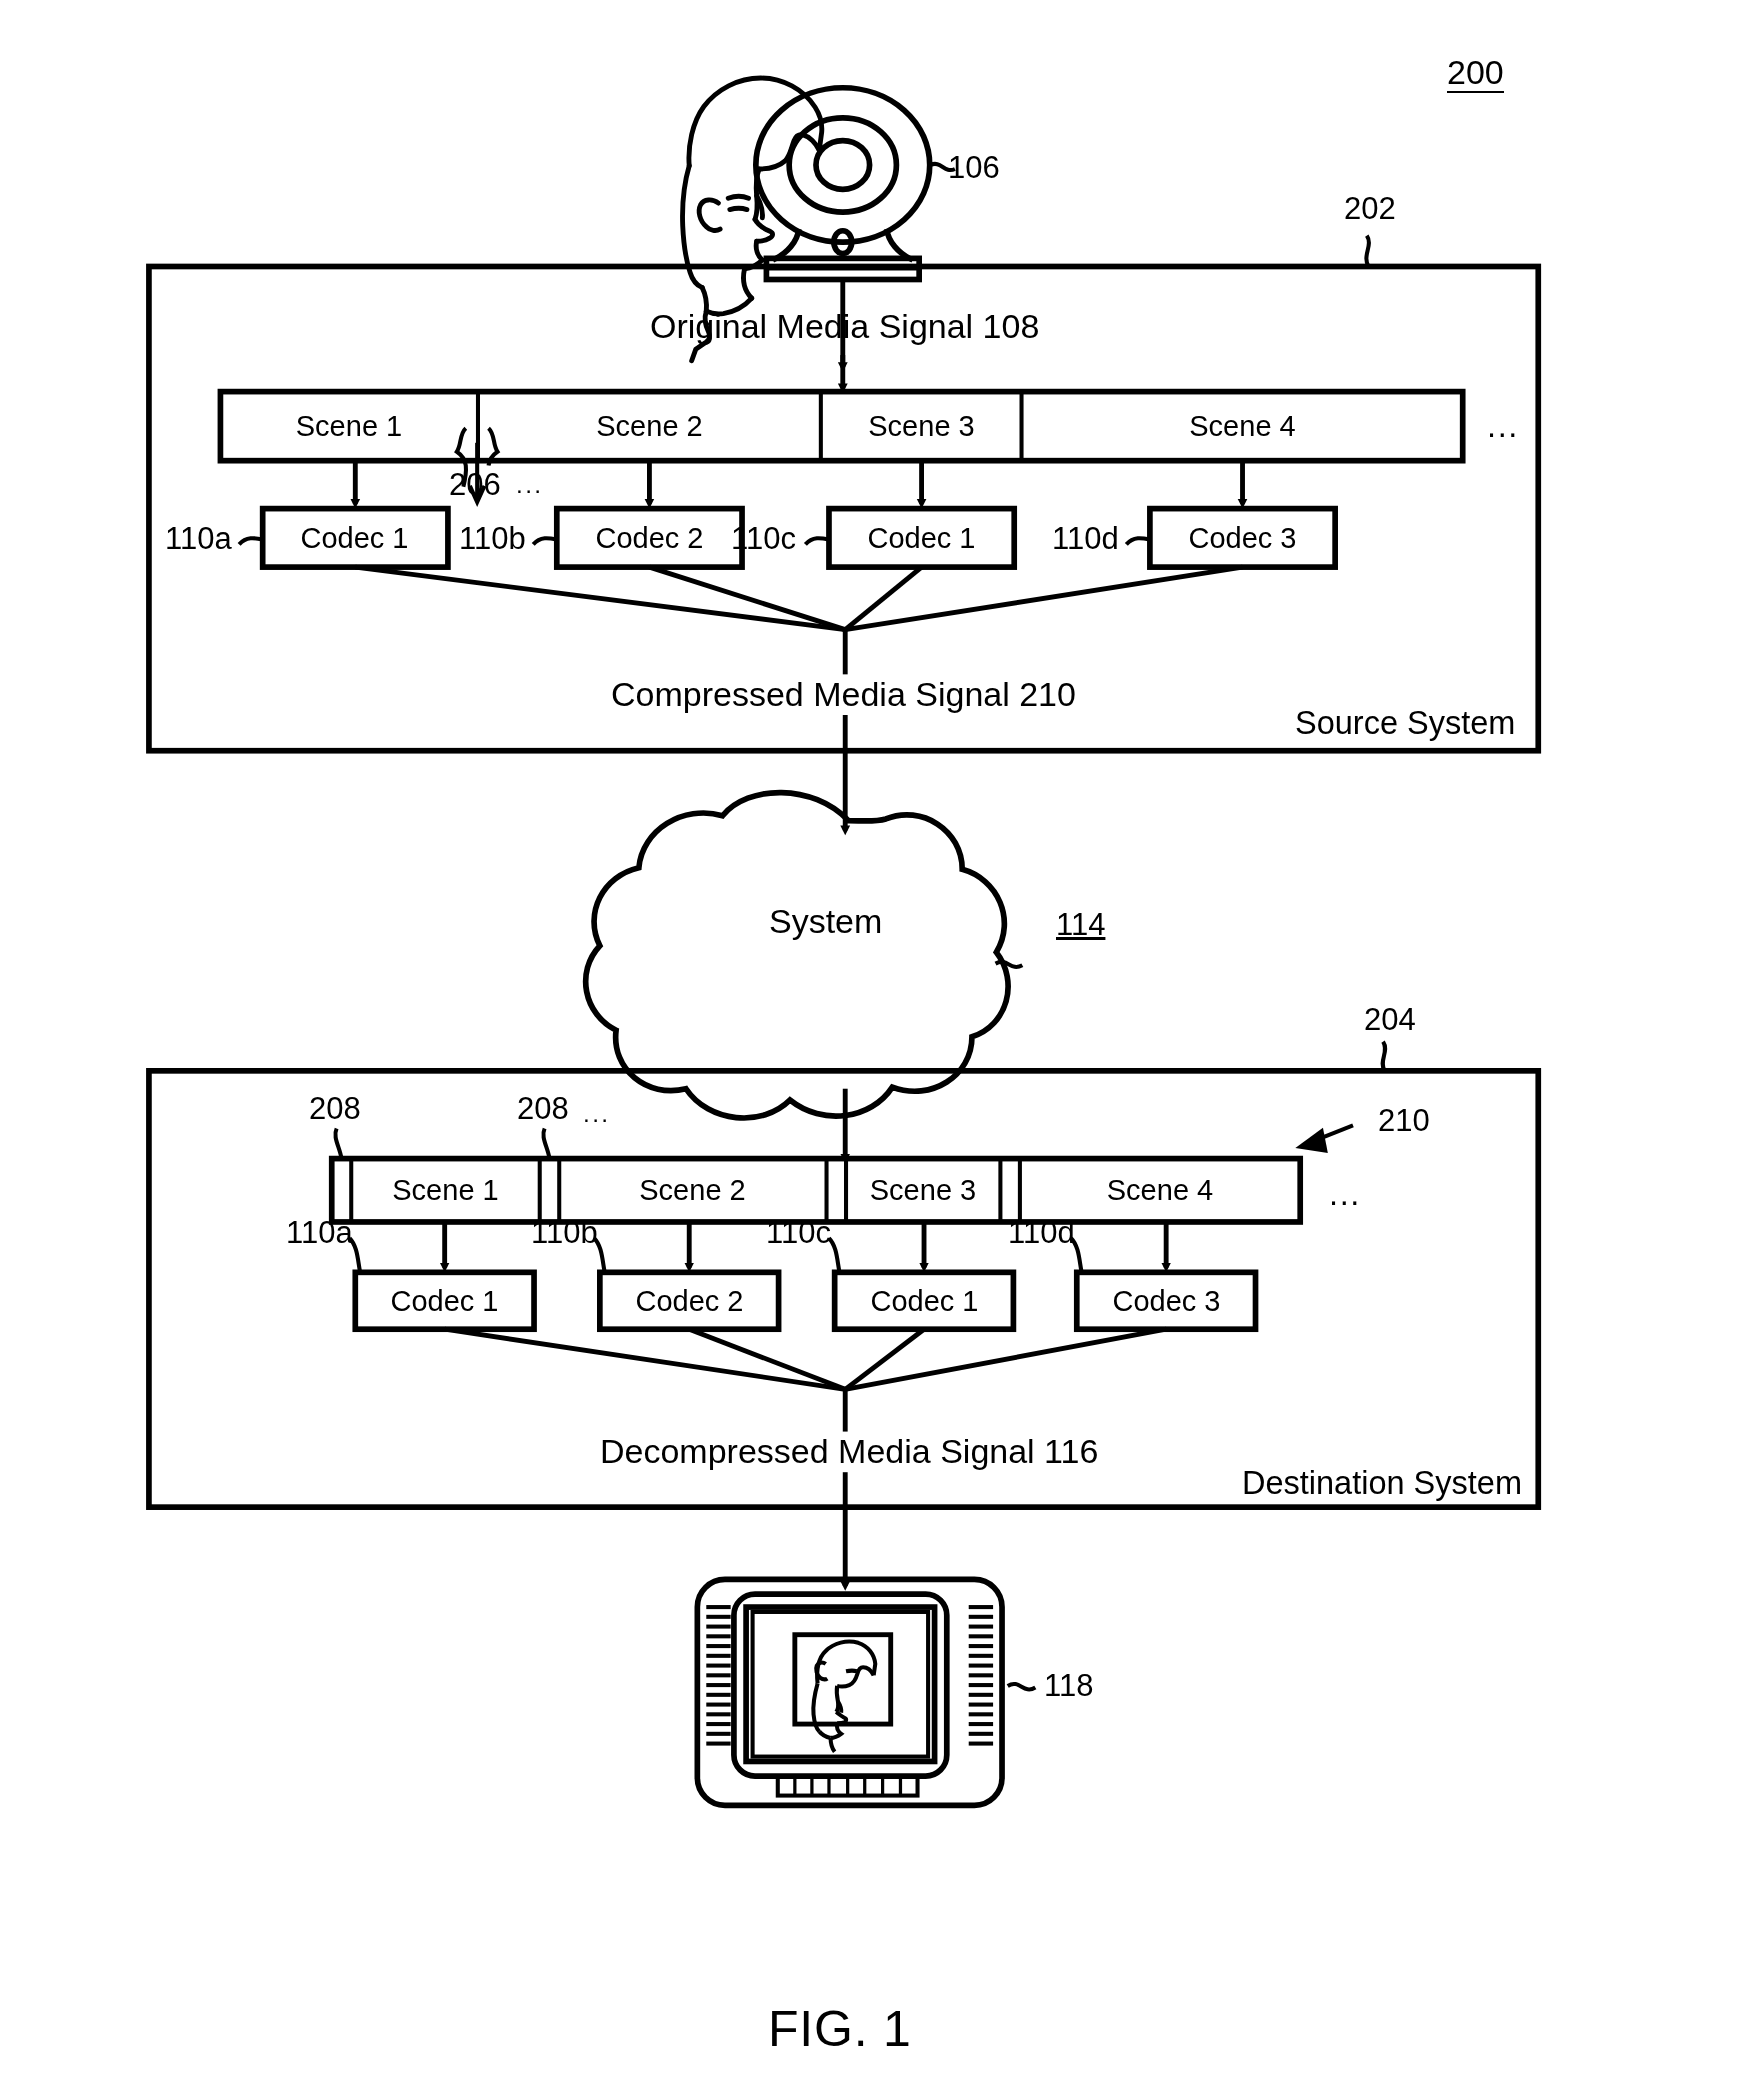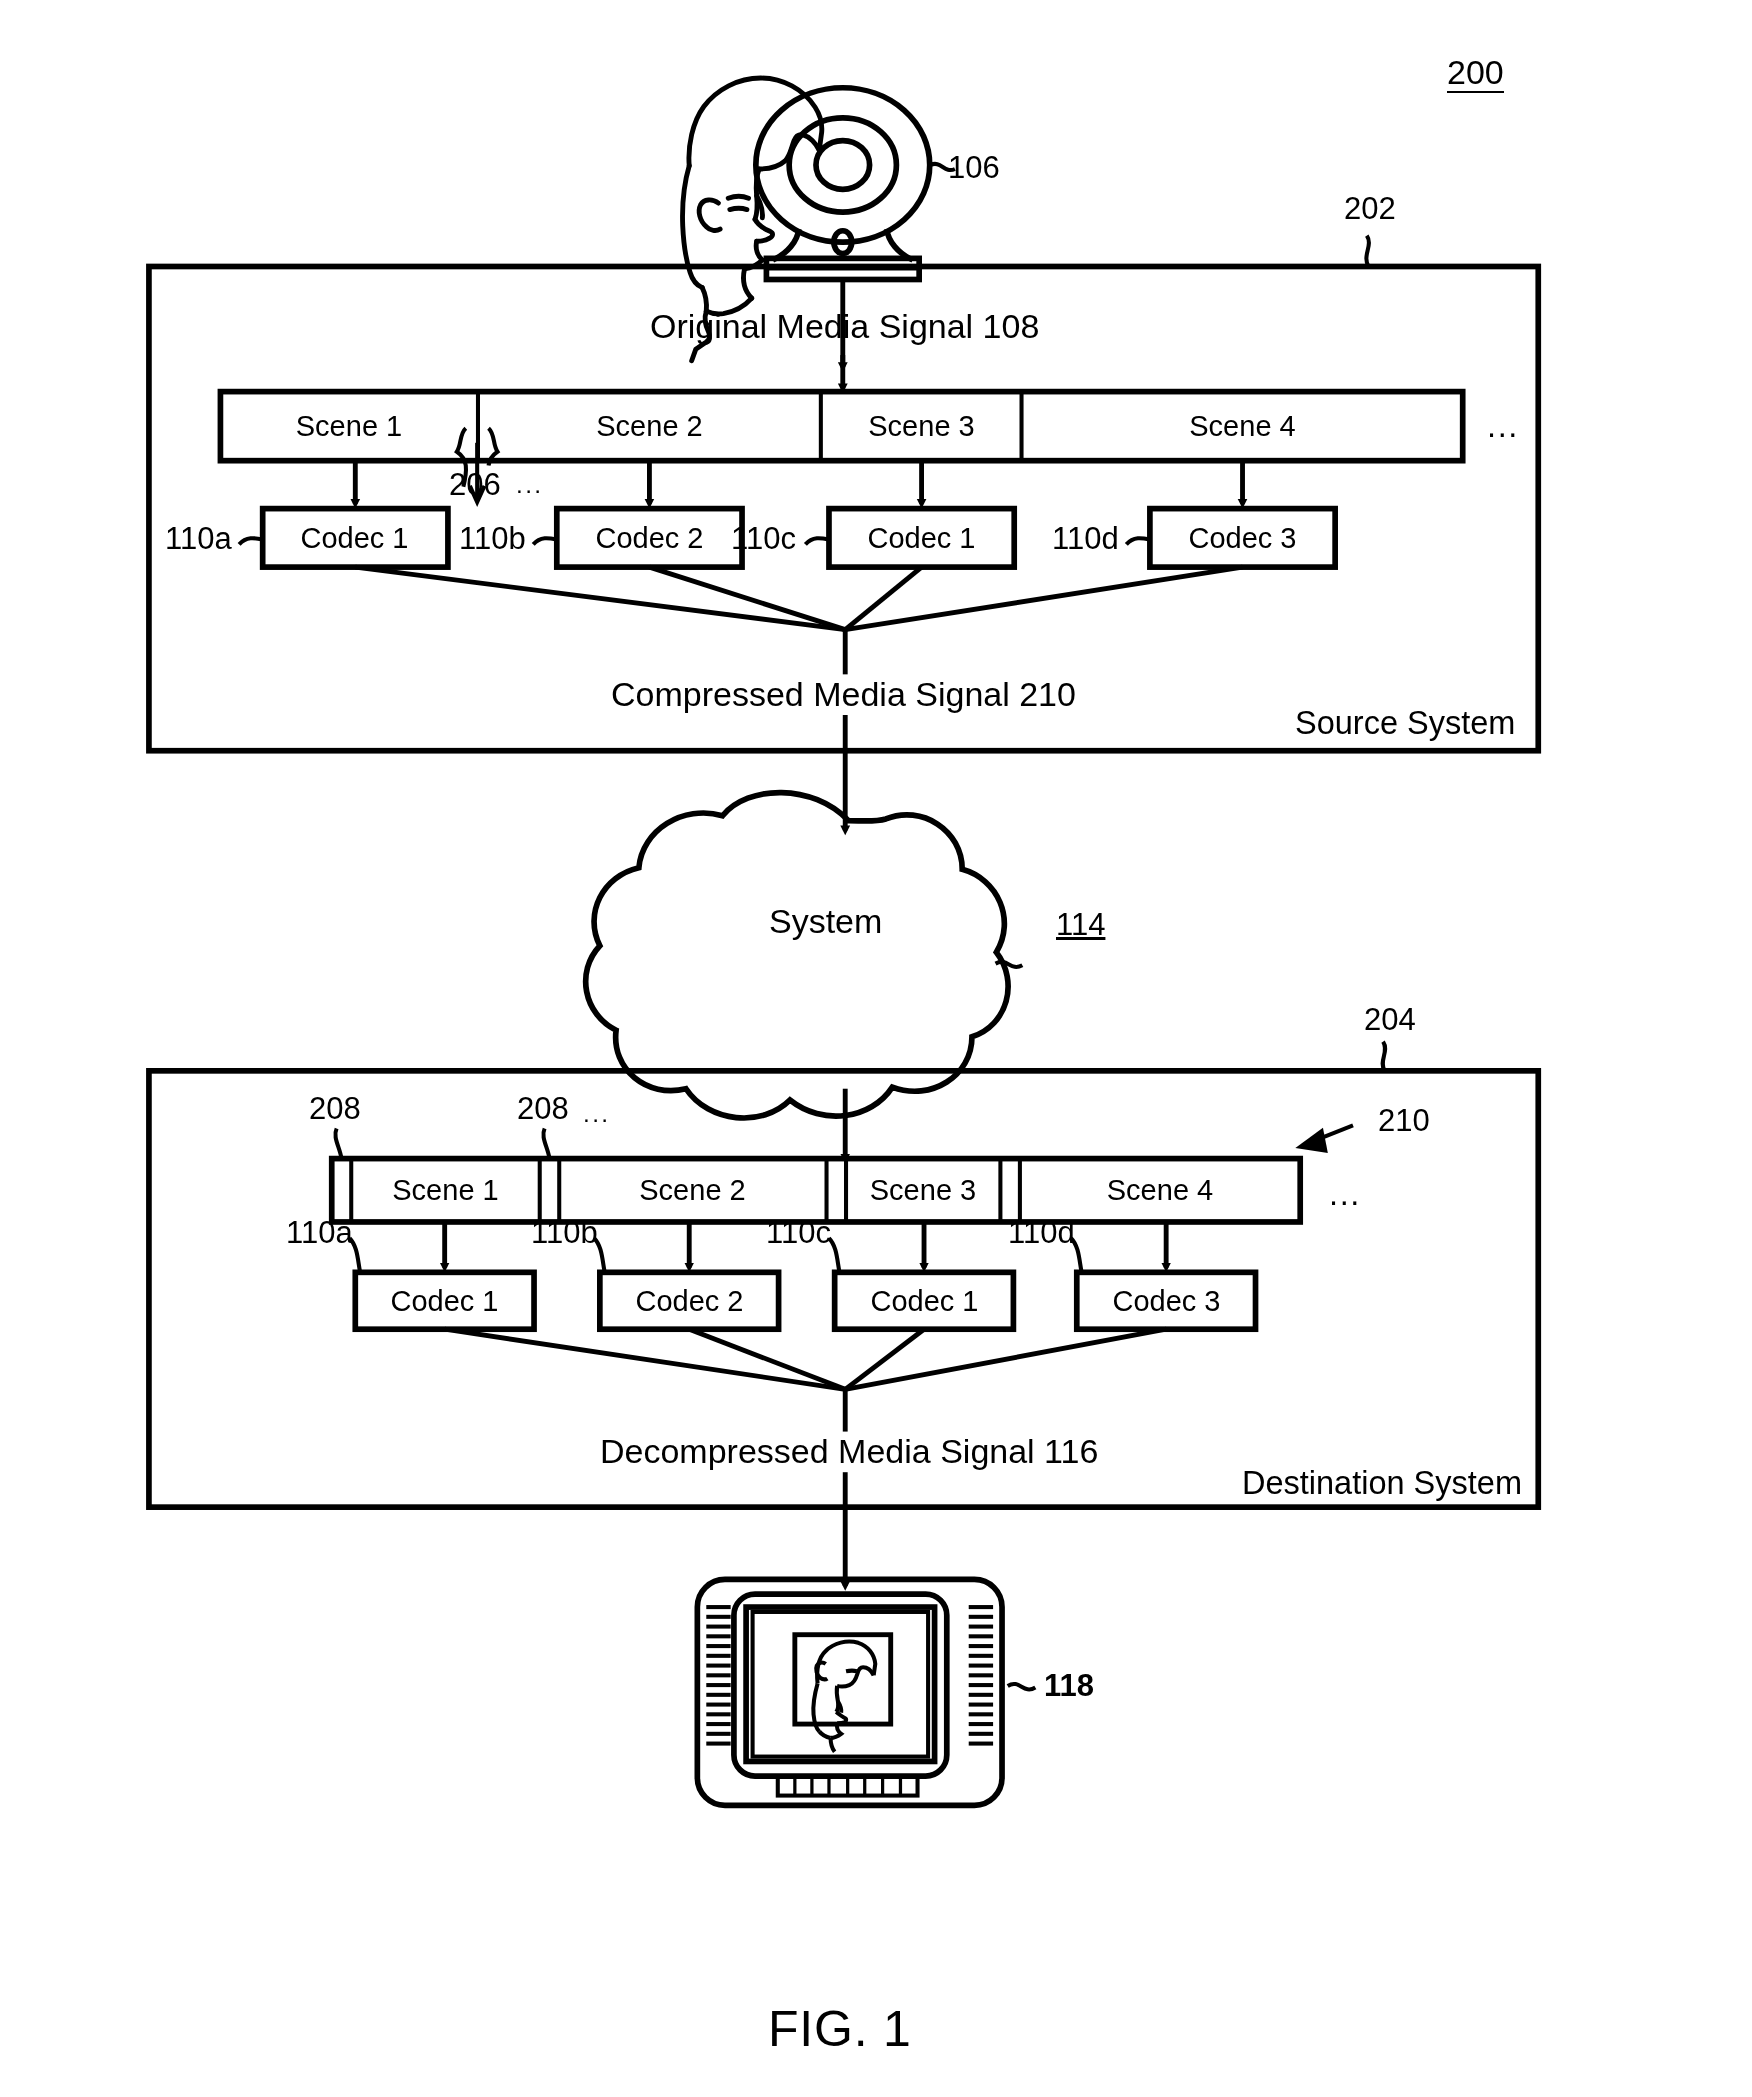--- a/index.html
+++ b/index.html
@@ -339,21 +339,21 @@
   <div class="lbl ref" style="left:1344px; top:193px;">202</div>
 
   <div class="lbl ref" style="left:1364px; top:1004px;">204</div>
 
   <div class="lbl ref" style="left:1378px; top:1105px;">210</div>
 
   <div class="lbl ref" style="left:948px; top:152px;">106</div>
 
   <div class="lbl ref" style="left:1056px; top:909px;text-decoration:underline;">114</div>
 
-  <div class="lbl ref" style="left:1044px; top:1670px;font-weight:bold;">118</div>
+  <div class="lbl ref" style="left:1044px; top:1670px;">118</div>
 
   <div class="lbl signal-text" style="left:650px; top:309px;">Original Media Signal 108</div>
 
   <div class="center-box box-text" style="left:220px; top:392px; width:258px; height:69px;">Scene 1</div>
   <div class="center-box box-text" style="left:478px; top:392px; width:343px; height:69px;">Scene 2</div>
   <div class="center-box box-text" style="left:821px; top:392px; width:201px; height:69px;">Scene 3</div>
   <div class="center-box box-text" style="left:1022px; top:392px; width:441px; height:69px;">Scene 4</div>
   <div class="lbl ellipsis" style="left:1487px; top:410px;">...</div>
 
   <div class="lbl ref" style="left:449px; top:469px;">206</div>

